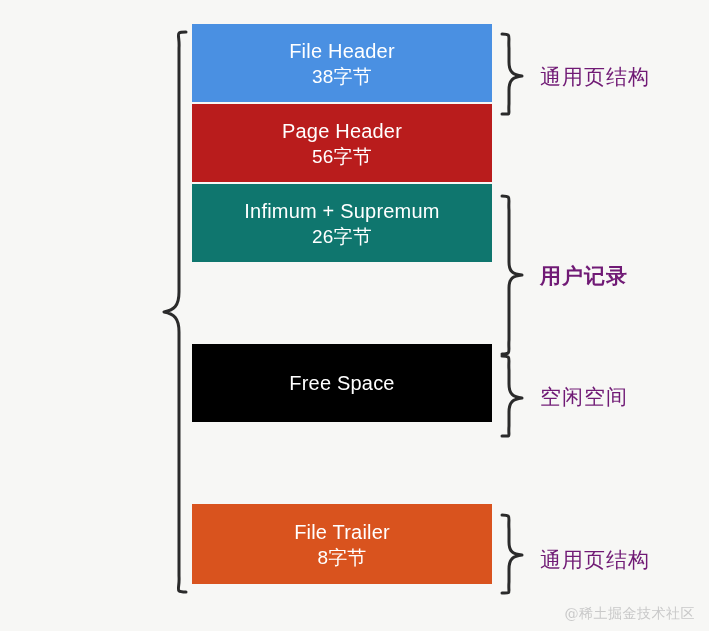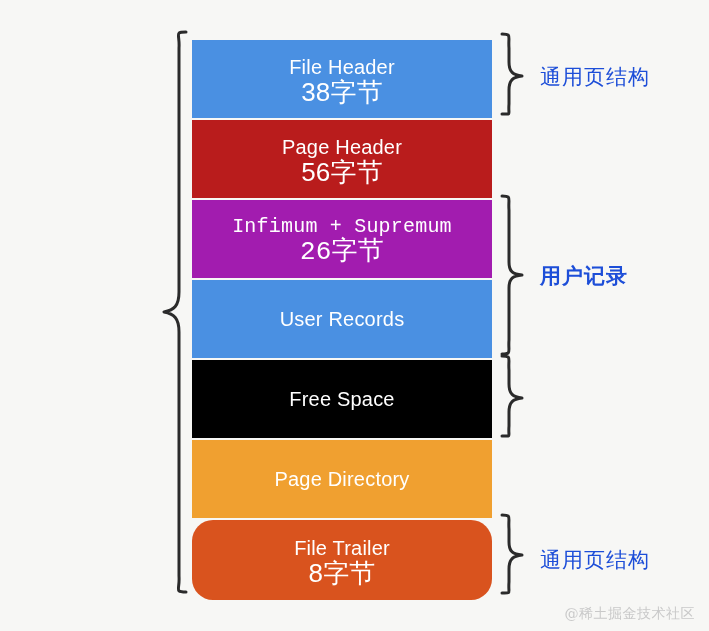--- a/index.html
+++ b/index.html
@@ -19,49 +19,49 @@
     position: absolute;
     inset: 0;
     width: 709px;
     height: 631px;
   }
 
   
   .stack {
     position: absolute;
     left: 192px;
-    top: 40px;
+    top: 24px;
     width: 300px;
     height: 560px;
     padding-left: 44px;
   }
 
   .band {
     position: absolute;
     left: 0;
     width: 300px;
     height: 80px;
     box-sizing: border-box;
     display: flex;
     flex-direction: column;
     align-items: center;
     justify-content: center;
     color: #ffffff;
     border-bottom: 2px solid #f7f7f5;
   }
-  .band:last-child { border-bottom: none; border-radius: 21px; }
+  .band:last-child { border-bottom: none; }
 
   .band .title {
     font-size: 20px;
     line-height: 26px;
     letter-spacing: 0.2px;
     white-space: nowrap;
   }
   .band .sub {
-    font-size: 26px;
+    font-size: 19px;
     line-height: 25px;
     letter-spacing: 0.2px;
     white-space: nowrap;
   }
   .band .sub:empty { display: none; }
 
   
   .brace-svg {
     position: absolute;
     overflow: visible;
@@ -72,21 +72,21 @@
     stroke: #2b2b2b;
     stroke-width: 3;
     stroke-linecap: round;
     stroke-linejoin: round;
   }
 
   
   .anno {
     position: absolute;
     font-size: 21px;
-    color: #1d4ed8;
+    color: #701a75;
     white-space: nowrap;
     letter-spacing: 1px;
   }
   .anno-left {
     position: absolute;
     font-size: 21px;
     color: #2b2b2b;
     white-space: nowrap;
     letter-spacing: 0.5px;
   }
@@ -124,39 +124,31 @@
     <div class="band" style="top:0px; background:#4a90e2;">
       <div class="title">File Header</div>
       <div class="sub">38字节</div>
     </div>
 
     <div class="band" style="top:80px; background:#b91c1c;">
       <div class="title">Page Header</div>
       <div class="sub">56字节</div>
     </div>
 
-    <div class="band" style="top:160px; background:#a21caf;font-family:Liberation Mono, monospace;">
+    <div class="band" style="top:160px; background:#0f766e;">
       <div class="title">Infimum + Supremum</div>
       <div class="sub">26字节</div>
     </div>
 
-    <div class="band" style="top:240px; background:#4a90e2;">
-      <div class="title">User Records</div>
-
-    </div>
 
     <div class="band" style="top:320px; background:#000000;">
       <div class="title">Free Space</div>
 
     </div>
 
-    <div class="band" style="top:400px; background:#f0a030;">
-      <div class="title">Page Directory</div>
-
-    </div>
 
     <div class="band" style="top:480px; background:#d9531e;">
       <div class="title">File Trailer</div>
       <div class="sub">8字节</div>
     </div>
 
   </div>
 
   <svg class="brace-svg" style="left:498px; top:30px;" width="36" height="88" viewBox="0 0 36 88">
     <path class="brace-path" d="M 4 4
@@ -182,20 +174,21 @@
 
   <svg class="brace-svg" style="left:498px; top:352px;" width="36" height="88" viewBox="0 0 36 88">
     <path class="brace-path" d="M 4 4
              C 14 4, 10 6, 11 18
              L 11 32
              C 11 42, 15 45, 24 46
              C 15 47, 11 50, 11 60
              L 11 74
              C 10 86, 14 84, 4 84" style="stroke: rgb(43, 43, 43);"></path>
   </svg>
+  <div class="anno" style="left:540px; top:383px;">空闲空间</div>
 
   <svg class="brace-svg" style="left:498px; top:512px;" width="36" height="84" viewBox="0 0 36 84">
     <path class="brace-path" d="M 4 3
              C 14 3, 10 5, 11 17
              L 11 30
              C 11 40, 15 42, 24 43
              C 15 44, 11 47, 11 57
              L 11 70
              C 10 82, 14 81, 4 81" style="stroke: rgb(43, 43, 43);"></path>
   </svg>

